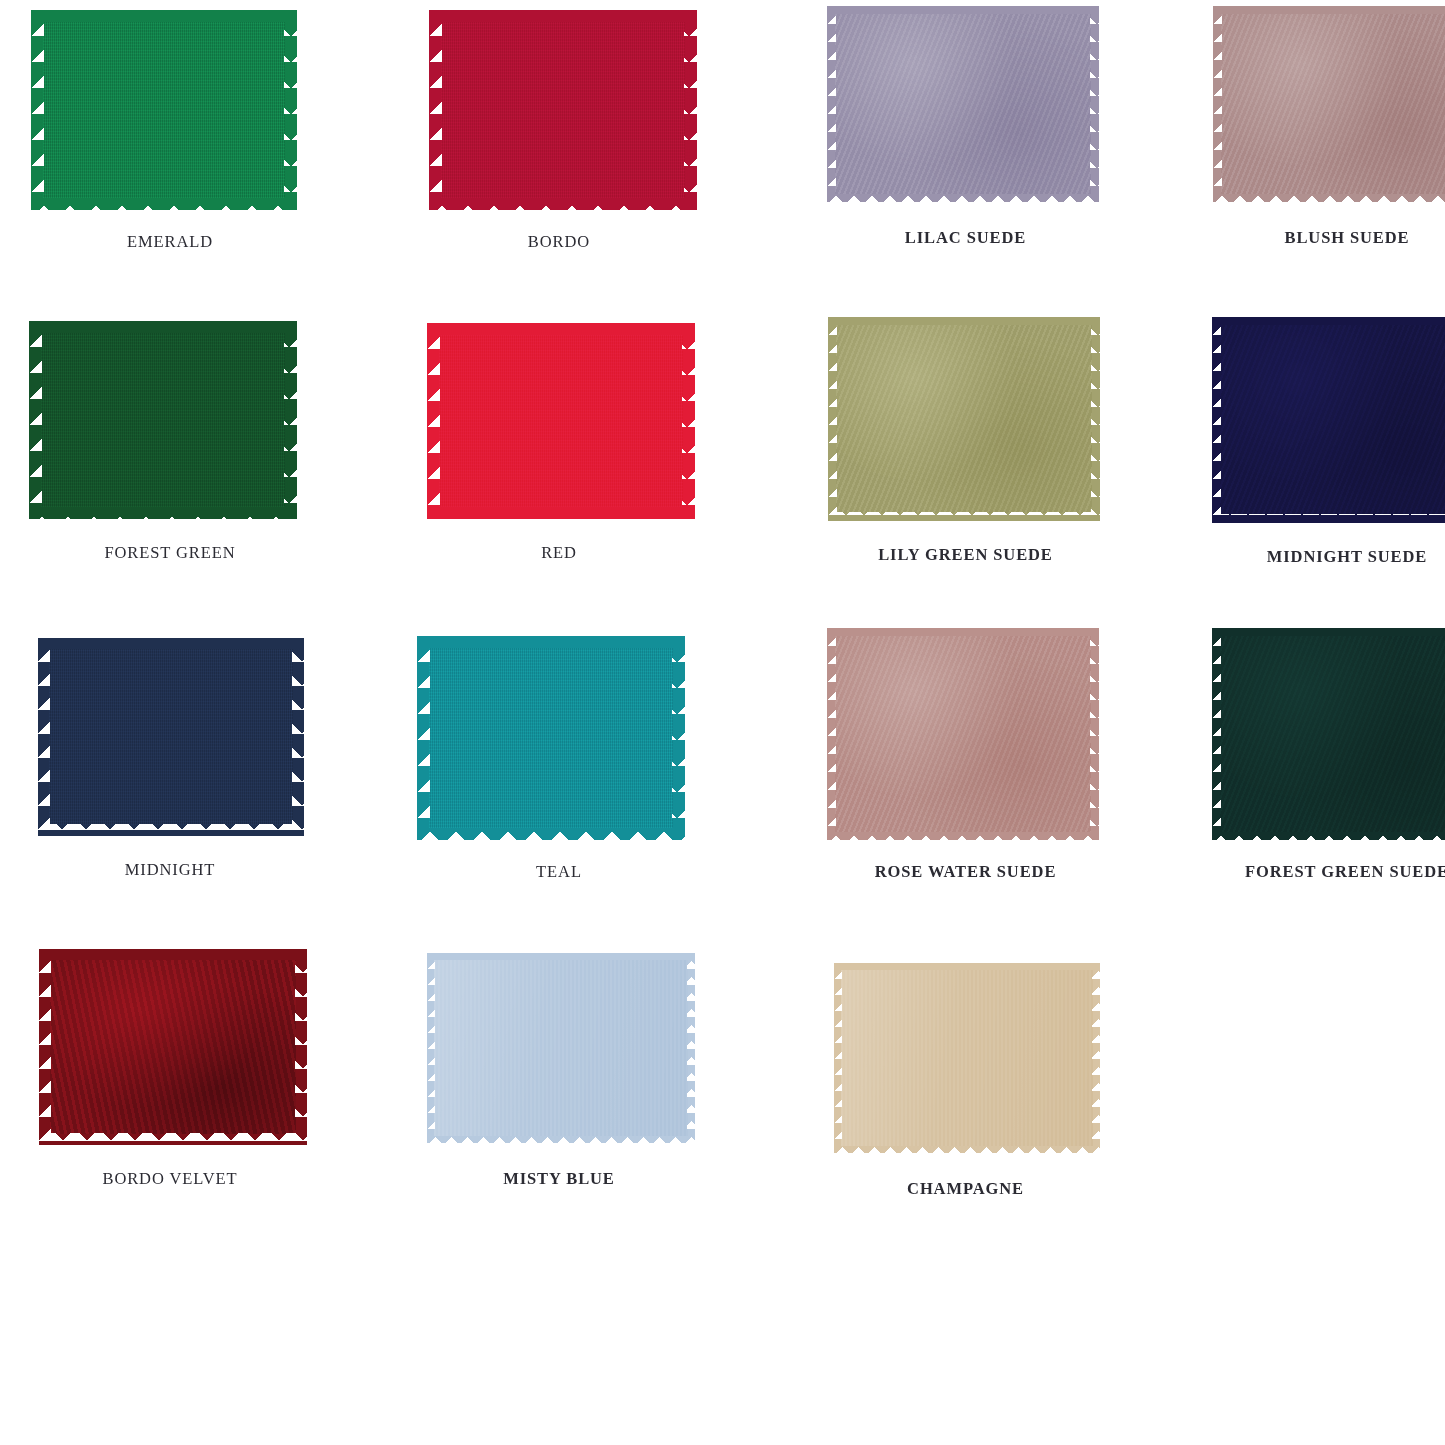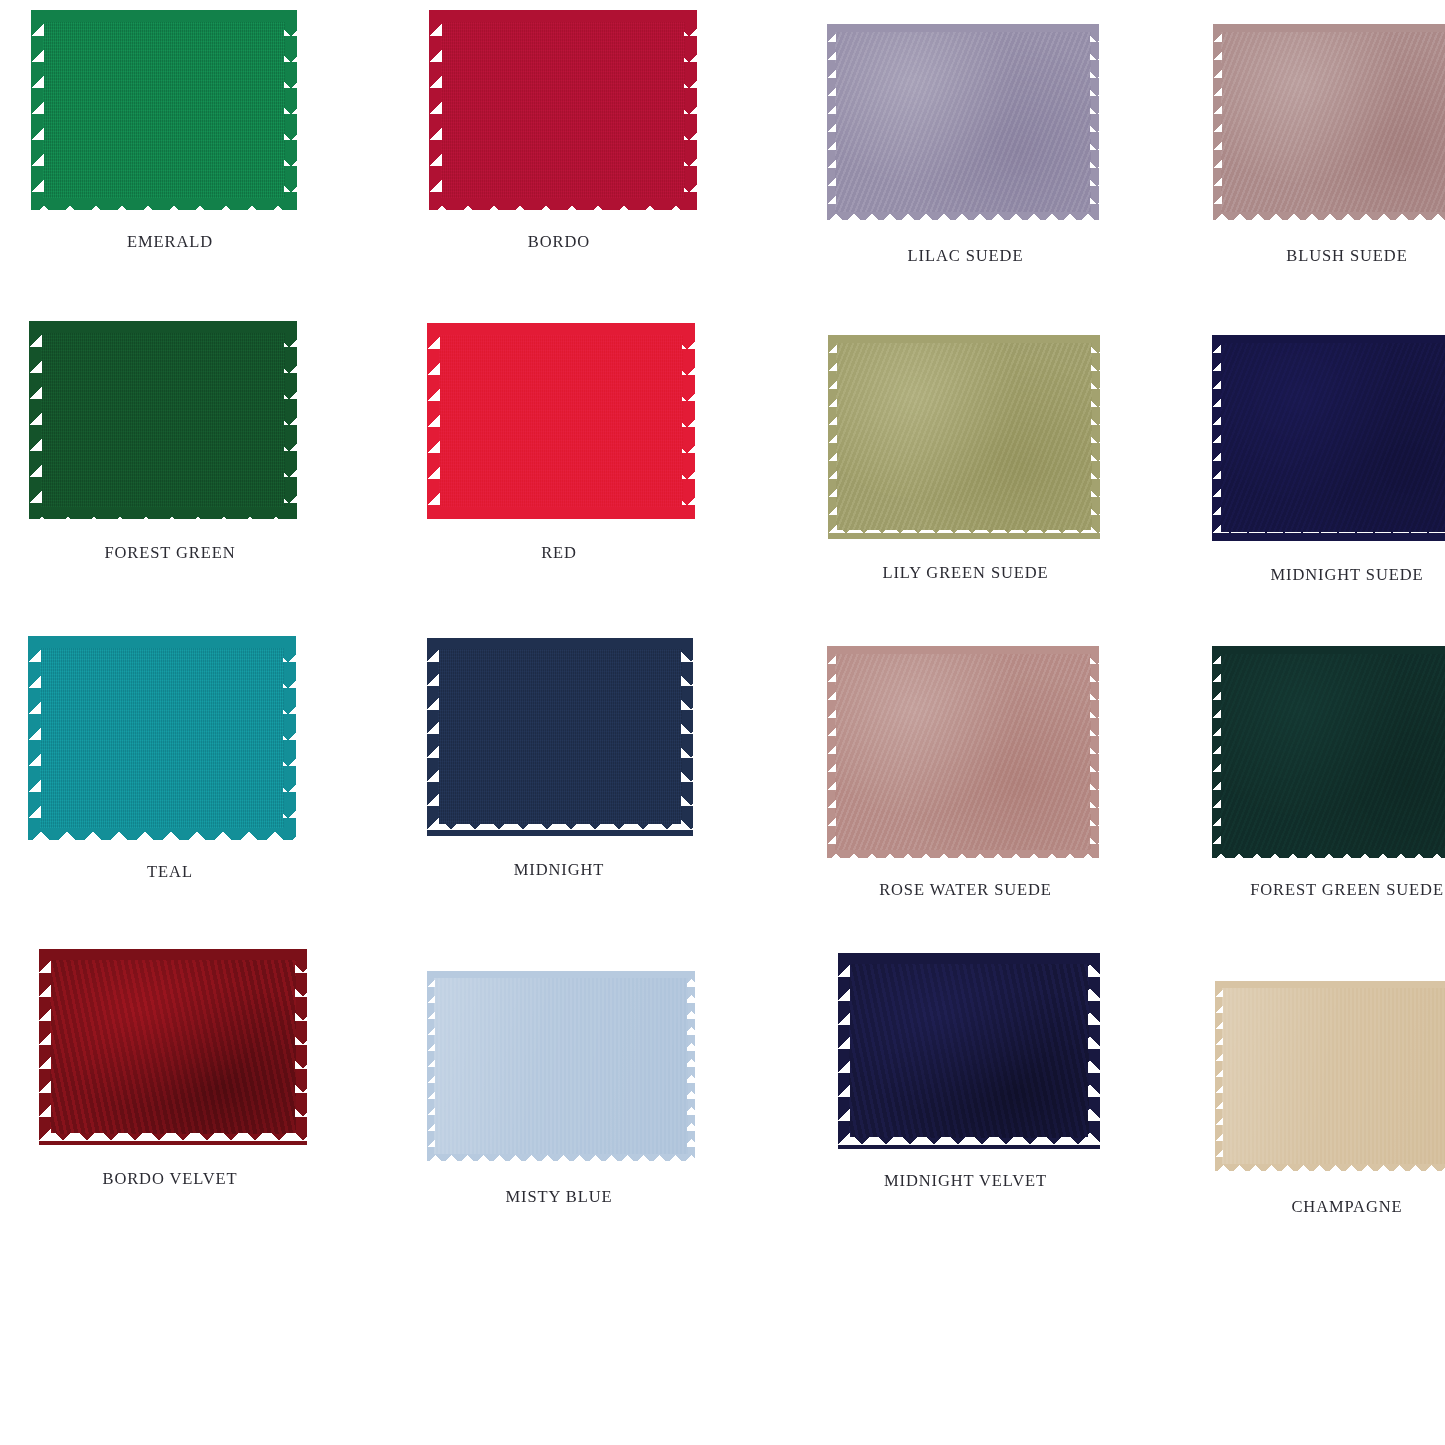--- a/index.html
+++ b/index.html
@@ -20,21 +20,21 @@
     gap:24px;
   }
   .cell{
     position:relative;
     display:flex;
     flex-direction:column;
     align-items:center;
   }
 
   
-  .cell.right{padding-top:18px;}
+  .cell.right{font-weight:bold;}
 
   
   .swatch-wrap{
     position:relative;
     width:var(--w,262px);
     height:var(--h,198px);
     margin-top:var(--mt,14px);
     margin-left:var(--ml,0px);
   }
   .swatch{
@@ -181,35 +181,35 @@
     </div>
     <div class="cell right">
       <div class="swatch-wrap" style="--c: #161545; --w: 276px; --h: 206px; --tooth: 18px; --mt: 4px; --ml: 6px;">
         <div class="swatch"></div>
         <div class="core"></div>
         <div class="tex suede"></div>
       </div>
       <div class="label" style="--lgap: 24px;">MIDNIGHT SUEDE</div>
     </div>
     <div class="cell">
+      <div class="swatch-wrap" style="--c: #20304f; --w: 266px; --h: 198px; --tooth: 24px; --mt: 12px; --ml: 2px;">
+        <div class="swatch"></div>
+        <div class="core"></div>
+        <div class="tex crepe"></div>
+      </div>
+      <div class="label" style="--lgap: 24px;">MIDNIGHT</div>
+    </div>
+    <div class="cell">
       <div class="swatch-wrap" style="--c: #138f98; --w: 268px; --h: 204px; --tooth: 26px; --mt: 10px; --ml: -16px;">
         <div class="swatch"></div>
         <div class="core"></div>
         <div class="tex crepe"></div>
       </div>
       <div class="label" style="--lgap: 22px;">TEAL</div>
     </div>
-    <div class="cell">
-      <div class="swatch-wrap" style="--c: #20304f; --w: 266px; --h: 198px; --tooth: 24px; --mt: 12px; --ml: 2px;">
-        <div class="swatch"></div>
-        <div class="core"></div>
-        <div class="tex crepe"></div>
-      </div>
-      <div class="label" style="--lgap: 24px;">MIDNIGHT</div>
-    </div>
     <div class="cell right">
       <div class="swatch-wrap" style="--c: #ba918c; --w: 272px; --h: 212px; --tooth: 18px; --mt: 2px; --ml: -6px;">
         <div class="swatch"></div>
         <div class="core"></div>
         <div class="tex suede"></div>
       </div>
       <div class="label" style="--lgap: 22px;">ROSE WATER SUEDE</div>
     </div>
     <div class="cell right">
       <div class="swatch-wrap" style="--c: #11302b; --w: 278px; --h: 212px; --tooth: 18px; --mt: 2px; --ml: 8px;">
@@ -228,28 +228,20 @@
       <div class="label" style="--lgap: 24px;">BORDO VELVET</div>
     </div>
     <div class="cell right">
       <div class="swatch-wrap" style="--c: #b7cadf; --w: 268px; --h: 190px; --tooth: 16px; --mt: 14px; --ml: 4px;">
         <div class="swatch"></div>
         <div class="core"></div>
         <div class="tex satin"></div>
       </div>
       <div class="label" style="--lgap: 26px;">MISTY BLUE</div>
     </div>
-    <div class="cell">
-      <div class="swatch-wrap" style="--c: #181840; --w: 262px; --h: 196px; --tooth: 24px; --mt: 14px; --ml: 6px;">
-        <div class="swatch"></div>
-        <div class="core"></div>
-        <div class="tex velvet"></div>
-      </div>
-      <div class="label" style="--lgap: 22px;">MIDNIGHT VELVET</div>
-    </div>
     <div class="cell right">
       <div class="swatch-wrap" style="--c: #d8c4a4; --w: 266px; --h: 190px; --tooth: 16px; --mt: 24px; --ml: 2px;">
         <div class="swatch"></div>
         <div class="core"></div>
         <div class="tex satin"></div>
       </div>
       <div class="label" style="--lgap: 26px;">CHAMPAGNE</div>
     </div>
   </div>
 

